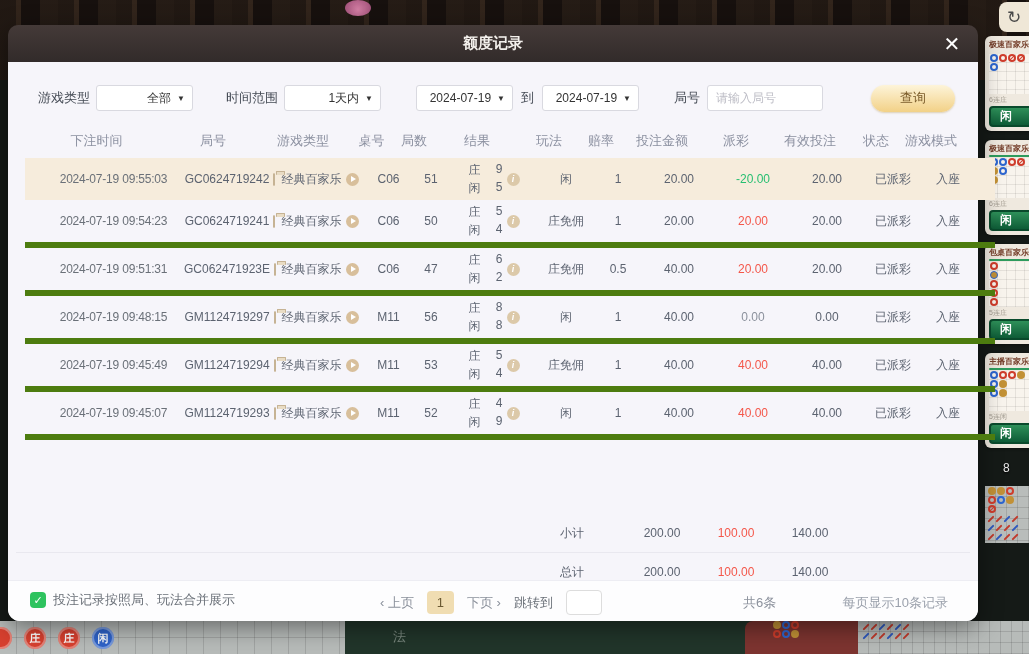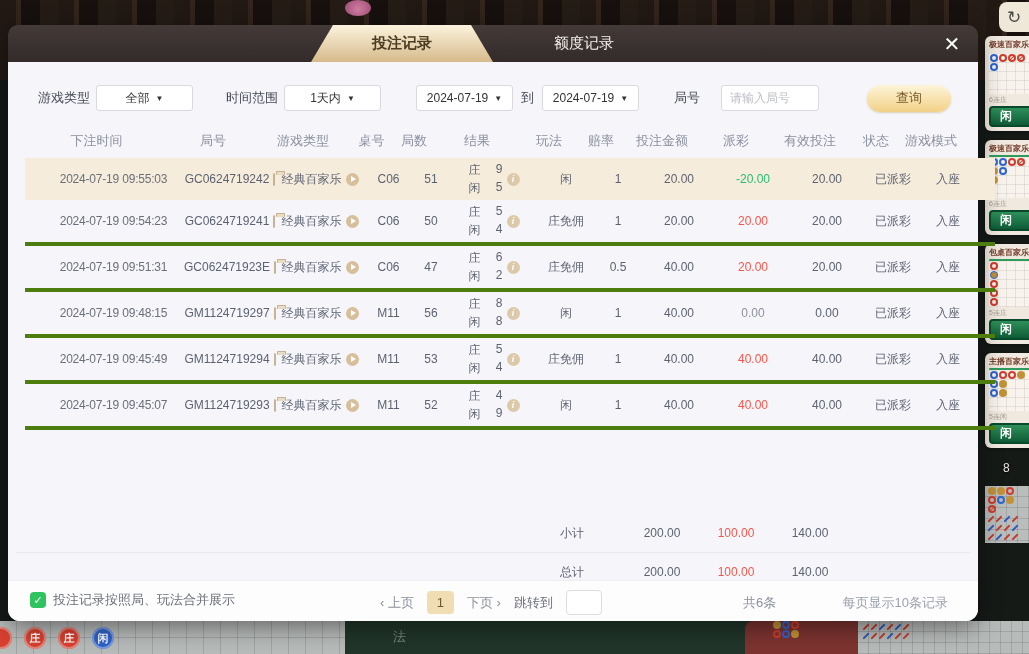--- a/index.html
+++ b/index.html
@@ -67,42 +67,42 @@
   
   .modal{position:absolute;left:8px;top:25px;width:970px;height:596px;box-shadow:0 6px 24px rgba(0,0,0,.45);border-radius:10px 10px 12px 12px}
   .mhead{position:absolute;left:0;top:0;width:100%;height:37px;border-radius:10px 10px 0 0;
     background:linear-gradient(#443a38,#322b2a)}
   .tabs{position:absolute;left:0;top:0;width:100%;height:37px;display:flex;justify-content:center;align-items:stretch;gap:0}
   .tab-active{width:182px;height:37px;display:flex;align-items:center;justify-content:center;
     background:linear-gradient(#fcf3dd,#d6ba8b);
     clip-path:polygon(22px 0,calc(100% - 22px) 0,100% 100%,0 100%);
     color:#4c3c22;font-size:15px;font-weight:bold}
   .tab-inactive{width:182px;height:37px;display:flex;align-items:center;justify-content:center;
-    color:#f3f0ec;font-size:15px;font-weight:normal}
+    color:#f3f0ec;font-size:15px;font-weight:bold}
   .close-x{position:absolute;right:12px;top:5px;width:28px;height:28px;color:#fff;font-size:20px;
     display:flex;align-items:center;justify-content:center;cursor:pointer}
   .mbody{position:absolute;left:0;top:37px;width:100%;height:559px;background:#f6f5fa;border-radius:0 0 12px 12px}
   
   .filters{position:absolute;left:0;top:22px;width:100%;height:28px;display:flex;align-items:center;font-size:13px;color:#454b55}
   .flabel{margin-left:0}
   .fsel{height:26px;border:1px solid #d9d9e0;border-radius:3px;background:#fff;display:flex;align-items:center;
-    padding:0 7px;box-sizing:border-box;font-size:12px;color:#333;justify-content:center}
+    padding:0 7px;box-sizing:border-box;font-size:12px;color:#333;justify-content:flex-end}
   .caret{font-size:8px;color:#333;margin-left:6px}
   .finput{height:26px;border:1px solid #d9d9e0;border-radius:3px;background:#fff;display:flex;align-items:center;
     padding:0 8px;box-sizing:border-box;font-size:12px;color:#bdbdc6}
   .qbtn{height:27px;width:84px;border-radius:14px;background:linear-gradient(#fdf4d9,#f2d187);
     display:flex;align-items:center;justify-content:center;font-size:13px;font-weight:normal;color:#7c5d2b;cursor:pointer;
     box-shadow:0 1px 2px rgba(180,150,80,.4)}
   
   .tgrid{display:grid;grid-template-columns:145px 88px 92px 45px 40px 86px 58px 46px 76px 72px 76px 56px 54px;
     padding-left:16px;align-items:center}
   .thead{position:absolute;left:0;top:66px;width:100%;height:26px;font-size:13px;color:#8b90a0}
   .thead .c{text-align:center}
   .tbody{position:absolute;left:17px;top:96px;width:100%}
-  .trow{height:42px;border-bottom:4px solid #4d7c0f;font-size:12px;color:#5c6370}
+  .trow{height:42px;border-bottom:6px solid #4d7c0f;font-size:12px;color:#5c6370}
   .trow.hl{background:#f6ecdc;border-bottom:none}
   .trow .c{text-align:center;display:flex;align-items:center;justify-content:center;gap:4px}
   .trow .time{color:#6a7078;letter-spacing:-.2px}
   .res-lines{display:flex;flex-direction:column;gap:1px}
   .res-line{display:flex;justify-content:space-between;width:34px}
   .payout.pos{color:#f4574a}.payout.neg{color:#27bf71}.payout.mut{color:#8b919c}
   .copy-icon{width:9px;height:11px;border:1px solid #c6b394;background:#e9dcc4;border-radius:2px;position:relative;display:inline-block}
   .copy-icon::before{content:"";position:absolute;left:2px;top:-3px;width:7px;height:3px;background:#e9dcc4;border:1px solid #c6b394;border-bottom:none;border-radius:1px}
   .play-icon{width:13px;height:13px;border-radius:50%;background:#d8bf9b;position:relative;display:inline-block}
   .play-icon::after{content:"";position:absolute;left:5px;top:3.5px;border-left:5px solid #fff;border-top:3px solid transparent;border-bottom:3px solid transparent}
@@ -209,23 +209,20 @@
     </div>
   <div class="road-right">
       <div class="bead-row"><span class="slash sr"></span><span class="slash sr"></span><span class="slash sb"></span><span class="slash sr"></span><span class="slash sb"></span><span class="slash sr"></span></div>
       <div class="bead-row"><span class="slash sb"></span><span class="slash sr"></span><span class="slash sr"></span><span class="slash sb"></span><span class="slash sr"></span><span class="slash sr"></span></div>
     </div>
 </div>
 
 <div class="modal">
   <div class="mhead">
     <div class="tabs">
-      <div class="tab-active">
-        <span>投注记录</span>
-      </div>
       <div class="tab-inactive">
         <span>额度记录</span>
       </div>
     </div>
     <div class="close-x">
       <span>✕</span>
     </div>
   </div>
 
   <div class="mbody">
@@ -244,21 +241,21 @@
       <div class="fsel" style="width:97px;margin-left:35px">
         <span>2024-07-19</span>
         <span class="caret">▼</span>
       </div>
       <span class="flabel" style="margin-left:8px">到</span>
       <div class="fsel" style="width:97px;margin-left:8px">
         <span>2024-07-19</span>
         <span class="caret">▼</span>
       </div>
       <span class="flabel" style="margin-left:35px">局号</span>
-      <div class="finput" style="width:98px;margin-left:21px">
+      <div class="finput" style="width:116px;margin-left:7px">
         <span>请输入局号</span>
       </div>
       <div class="qbtn" style="margin-left:48px">
         <span>查询</span>
       </div>
     </div>
 
     <div class="thead tgrid">
       <div class="c">下注时间</div>
       <div class="c">局号</div>

